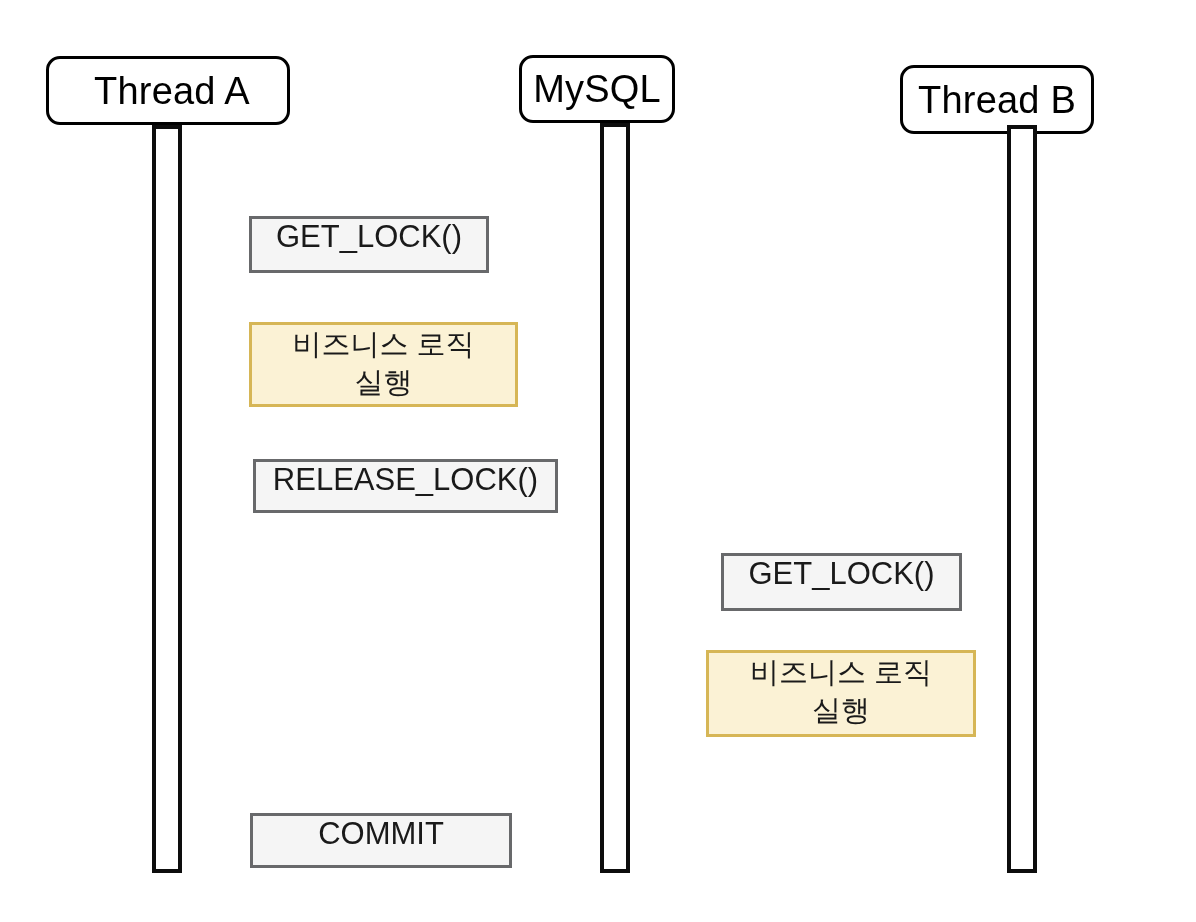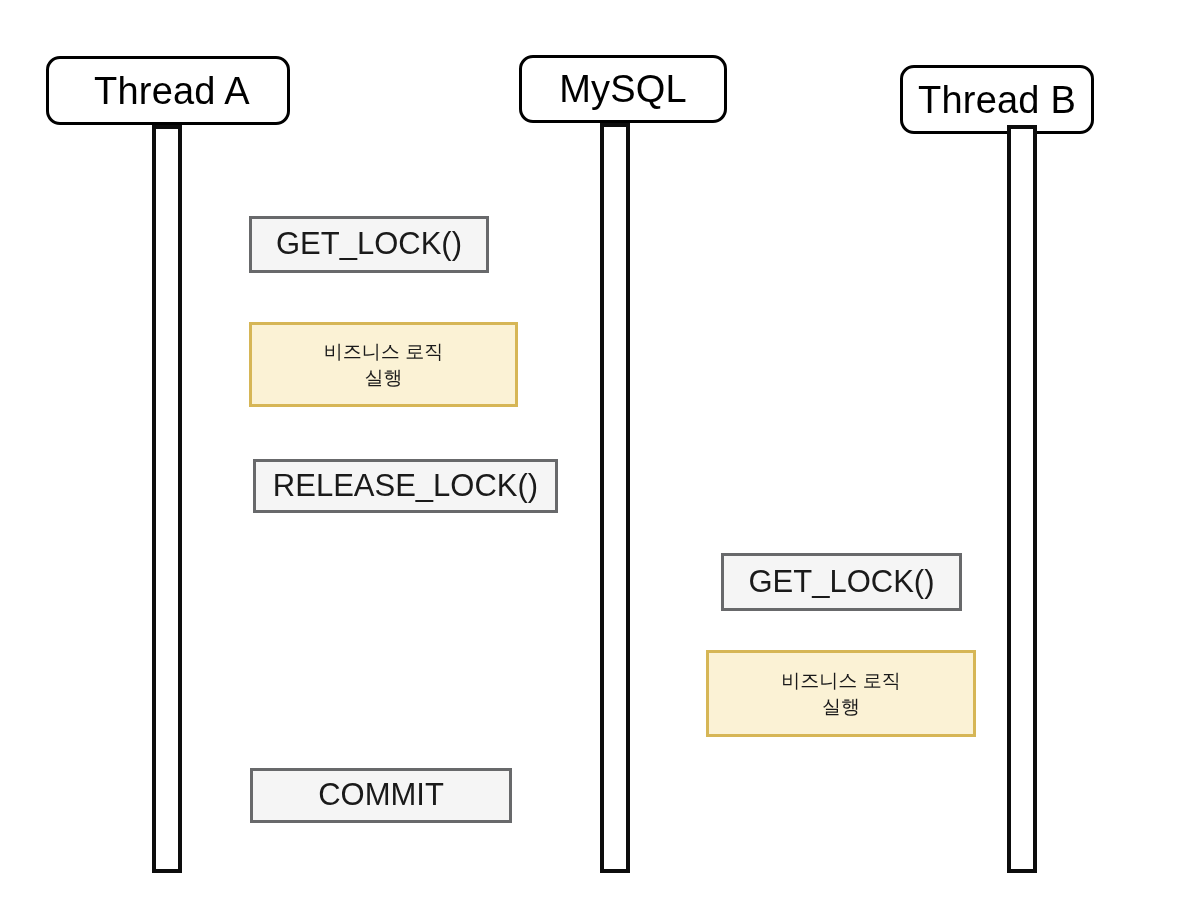--- a/index.html
+++ b/index.html
@@ -44,54 +44,53 @@
     box-sizing: border-box;
     background: #ffffff;
     border: 4px solid #0d0d0d;
   }
 
   
   .action-box {
     position: absolute;
     box-sizing: border-box;
     display: flex;
-    align-items: center;
     justify-content: center;
     text-align: center;
   }
   .action-box .action-label {
     font-size: 31px;
     line-height: 1.18;
     color: #1a1a1a;
     font-weight: 400;
     white-space: pre-line;
   }
   .action-box.gray {
     background: #f5f5f5;
     border: 3px solid #68696b;
   }
   .action-box.gold {
     background: #fbf2d5;
     border: 3px solid #d6b656;
   }
   .action-box.gold .action-label {
-    font-size: 19px;
+    font-size: 29px;
     line-height: 1.32;
   }
 </style>
 </head>
 <body>
 
 <div id="canvas">
 
   <div class="participant" style="left:46px; top:56px; width:244px; height:69px;padding-left:8px;">
     <span class="participant-label">Thread A</span>
   </div>
 
-  <div class="participant" style="left:519px; top:55px; width:208px; height:68px;">
+  <div class="participant" style="left:519px; top:55px; width:156px; height:68px;">
     <span class="participant-label">MySQL</span>
   </div>
 
   <div class="participant" style="left:900px; top:65px; width:194px; height:69px;">
     <span class="participant-label">Thread B</span>
   </div>
 
   <div class="lifeline" style="left:152px; top:125px; width:30px; height:748px;"></div>
 
   <div class="lifeline" style="left:600px; top:123px; width:30px; height:750px;"></div>
@@ -113,17 +112,17 @@
 
   <div class="action-box gray" style="left:721px; top:553px; width:241px; height:58px;">
     <span class="action-label">GET_LOCK()</span>
   </div>
 
   <div class="action-box gold" style="left:706px; top:650px; width:270px; height:87px;">
     <span class="action-label">비즈니스 로직
 실행</span>
   </div>
 
-  <div class="action-box gray" style="left:250px; top:768px; width:262px; height:55px;">
+  <div class="action-box gray" style="left:250px; top:813px; width:262px; height:55px;">
     <span class="action-label">COMMIT</span>
   </div>
 
 </div>
 
 </body></html>

